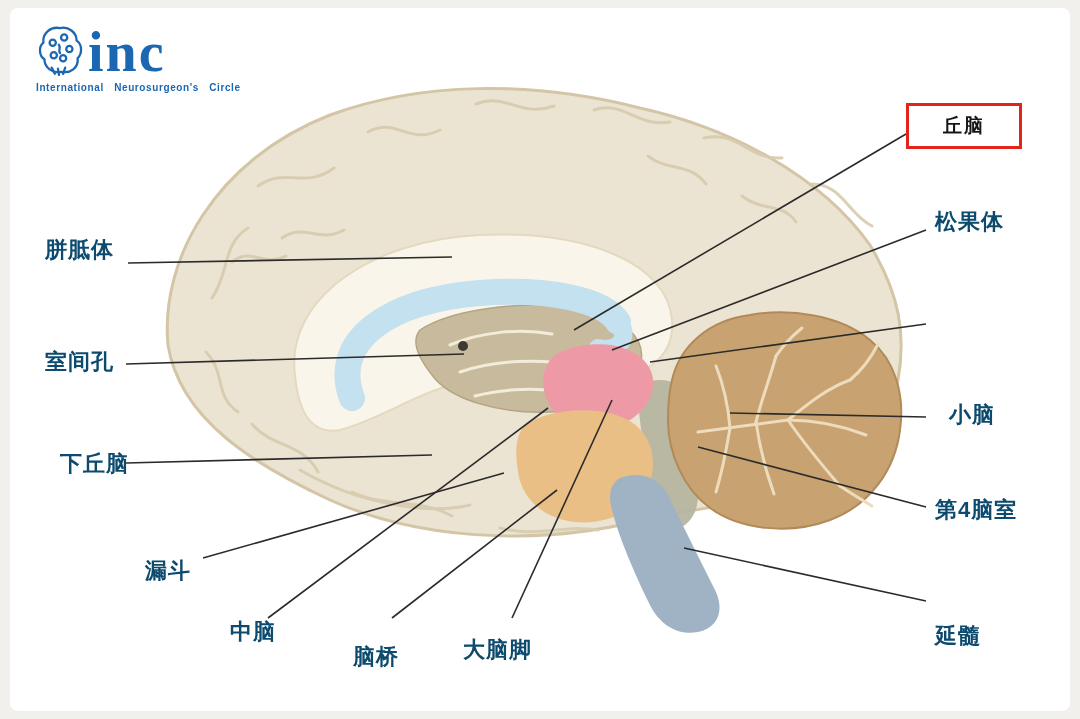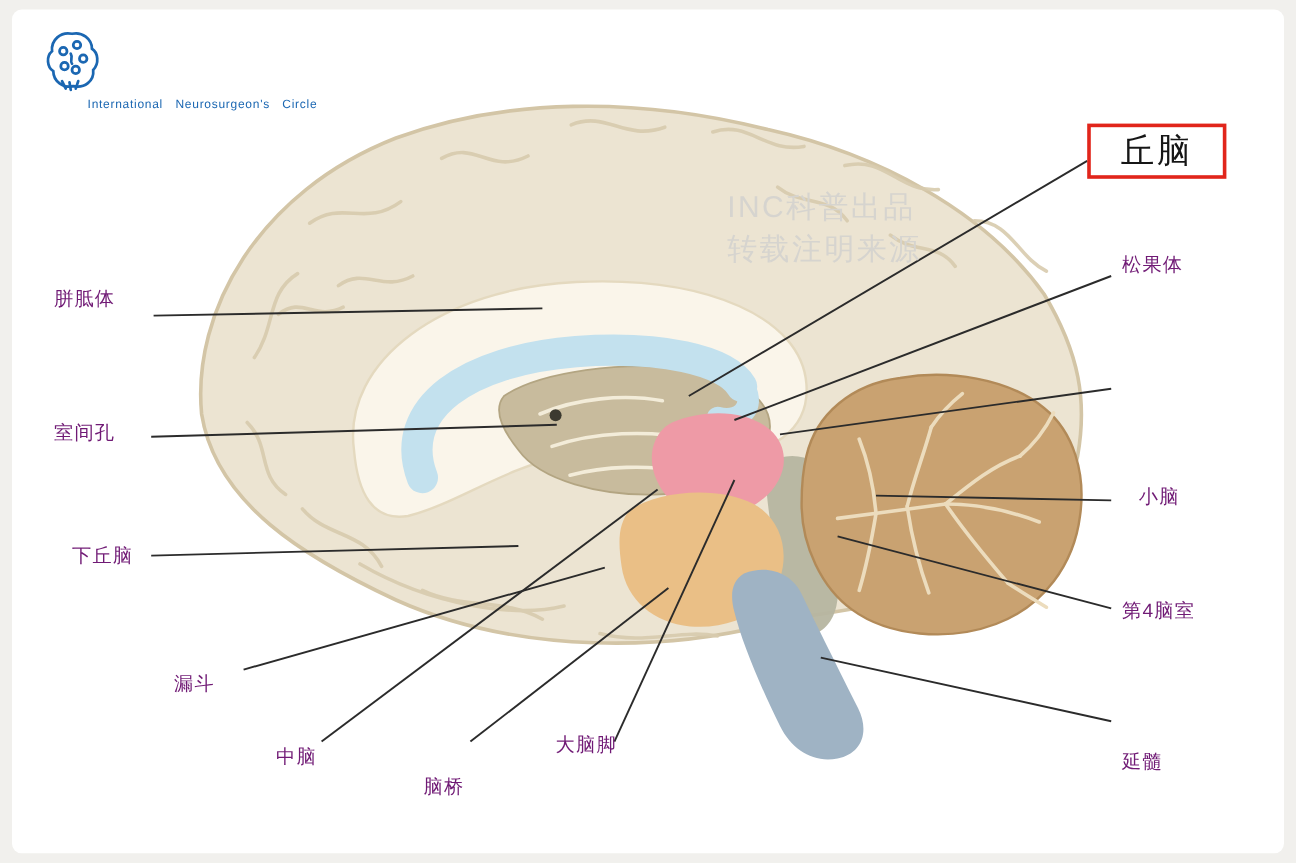--- a/index.html
+++ b/index.html
@@ -1,33 +1,33 @@
 <!DOCTYPE html>
 <html><head>
 <meta charset="utf-8">
 <style>
   html,body{margin:0;padding:0;width:1080px;height:719px;overflow:hidden;
     font-family:"Liberation Sans", sans-serif;background:#f1f0ed;}
   #stage{position:relative;width:1080px;height:719px;}
   .frame{position:absolute;left:10px;top:8px;right:10px;bottom:8px;
     background:#ffffff;border-radius:8px;}
   svg.diagram{position:absolute;left:0;top:0;}
-  .lbl{position:absolute;font-size:16px;font-weight:400;color:#701a75;
+  .lbl{position:absolute;font-size:22px;font-weight:700;color:#0c4a6e;
     letter-spacing:1px;white-space:nowrap;line-height:28px;}
   .hl-box{position:absolute;left:906px;top:103px;width:110px;height:40px;
     border:3px solid #e1251b;display:flex;align-items:center;justify-content:center;
-    font-size:28px;font-weight:400;color:#161616;letter-spacing:2px;background:transparent;}
+    font-size:19px;font-weight:700;color:#161616;letter-spacing:2px;background:transparent;}
   .watermark{position:absolute;left:606px;top:156px;color:#d6d4cf;
     font-size:25px;line-height:35px;letter-spacing:2px;font-weight:500;}
   .logo{position:absolute;left:36px;top:24px;width:220px;}
   .logo-row{display:flex;align-items:flex-end;}
   .logo-brand{font-family:"Liberation Serif", serif;font-weight:bold;
     font-size:56px;line-height:52px;color:#1b67b2;letter-spacing:2px;margin-left:4px;}
-  .logo-sub{margin-top:4px;font-size:10px;font-weight:normal;color:#1b67b2;
-    letter-spacing:0.6px;word-spacing:7px;white-space:nowrap;margin-left:37px;}
+  .logo-sub{margin-top:4px;font-size:10px;font-weight:bold;color:#1b67b2;
+    letter-spacing:0.6px;word-spacing:7px;white-space:nowrap;}
 </style>
 </head>
 <body>
 
 <div id="stage">
   <div class="frame"></div>
 
   <svg class="diagram" width="1080" height="719" viewBox="0 0 1080 719">
 
     <path d="M168,345 C160,260 215,160 330,115 C420,82 530,80 640,108
@@ -116,32 +116,28 @@
       <line x1="512" y1="618" x2="612" y2="400"></line>
       <line x1="906" y1="134" x2="574" y2="330"></line>
       <line x1="926" y1="230" x2="612" y2="350"></line>
       <line x1="926" y1="324" x2="650" y2="362"></line>
       <line x1="926" y1="417" x2="730" y2="413"></line>
       <line x1="926" y1="507" x2="698" y2="447"></line>
       <line x1="926" y1="601" x2="684" y2="548"></line>
     </g>
   </svg>
 
-  <div class="watermark">
-    <div>INC科普出品</div>
-    <div>转载注明来源</div>
-  </div>
 
   <div class="lbl" style="left:45px;top:236px">胼胝体</div>
   <div class="lbl" style="left:45px;top:348px">室间孔</div>
   <div class="lbl" style="left:60px;top:450px">下丘脑</div>
   <div class="lbl" style="left:145px;top:557px">漏斗</div>
   <div class="lbl" style="left:230px;top:618px">中脑</div>
   <div class="lbl" style="left:353px;top:643px">脑桥</div>
-  <div class="lbl" style="left:463px;top:608px">大脑脚</div>
+  <div class="lbl" style="left:463px;top:636px">大脑脚</div>
 
   <div class="hl-box">
     <span>丘脑</span>
   </div>
   <div class="lbl" style="left:935px;top:208px">松果体</div>
   <div class="lbl" style="left:949px;top:401px">小脑</div>
   <div class="lbl" style="left:935px;top:496px">第4脑室</div>
   <div class="lbl" style="left:935px;top:622px">延髓</div>
 
   <div class="logo">
@@ -151,16 +147,17 @@
           <path d="M23,4 C14,2 6,9 7,18 C2,22 3,31 8,34 C8,42 16,48 24,46 C33,48 41,42 40,33 C45,28 44,19 39,16 C39,8 31,2 23,4 Z"></path>
           <circle cx="16" cy="18" r="3"></circle>
           <circle cx="27" cy="13" r="3"></circle>
           <circle cx="32" cy="24" r="3"></circle>
           <circle cx="17" cy="30" r="3"></circle>
           <circle cx="26" cy="33" r="3"></circle>
           <path d="M22,20 C24,23 21,26 23,28"></path>
           <path d="M15,42 l3,6 M21,43 l1,6 M28,42 l-2,6"></path>
         </g>
       </svg>
+      <div class="logo-brand">inc</div>
     </div>
     <div class="logo-sub">International Neurosurgeon's Circle</div>
   </div>
 </div>
 
 </body></html>

